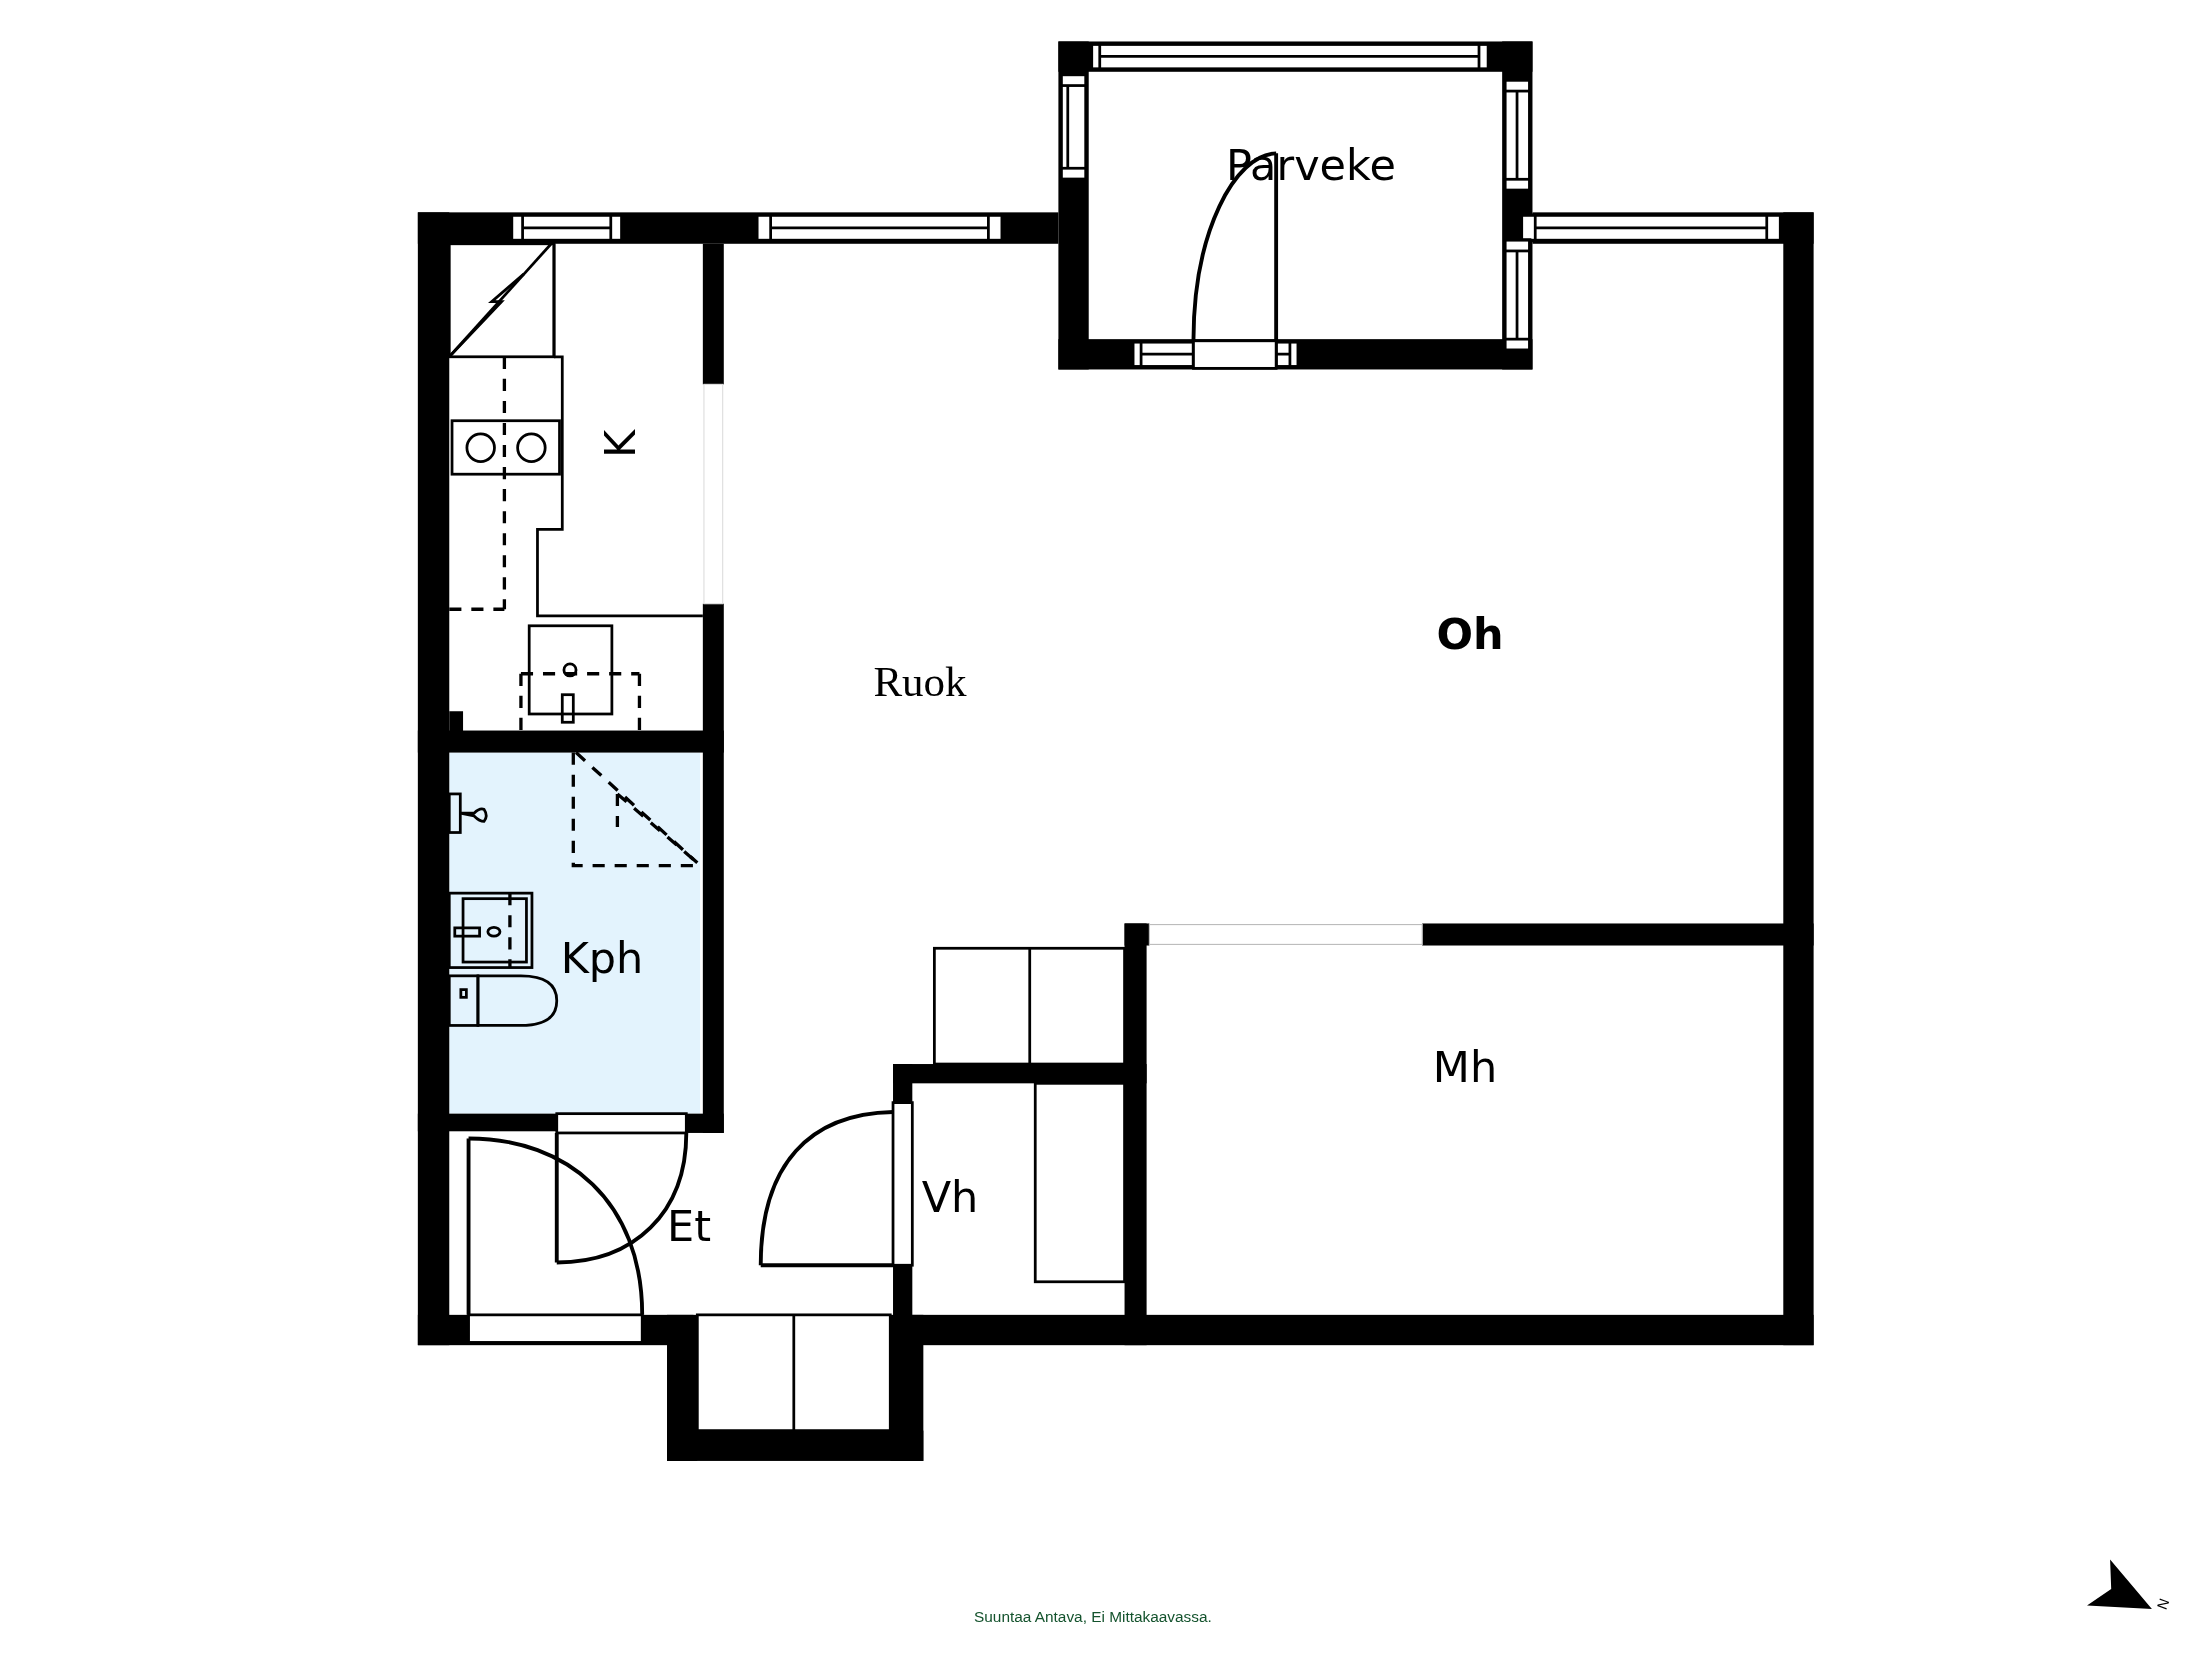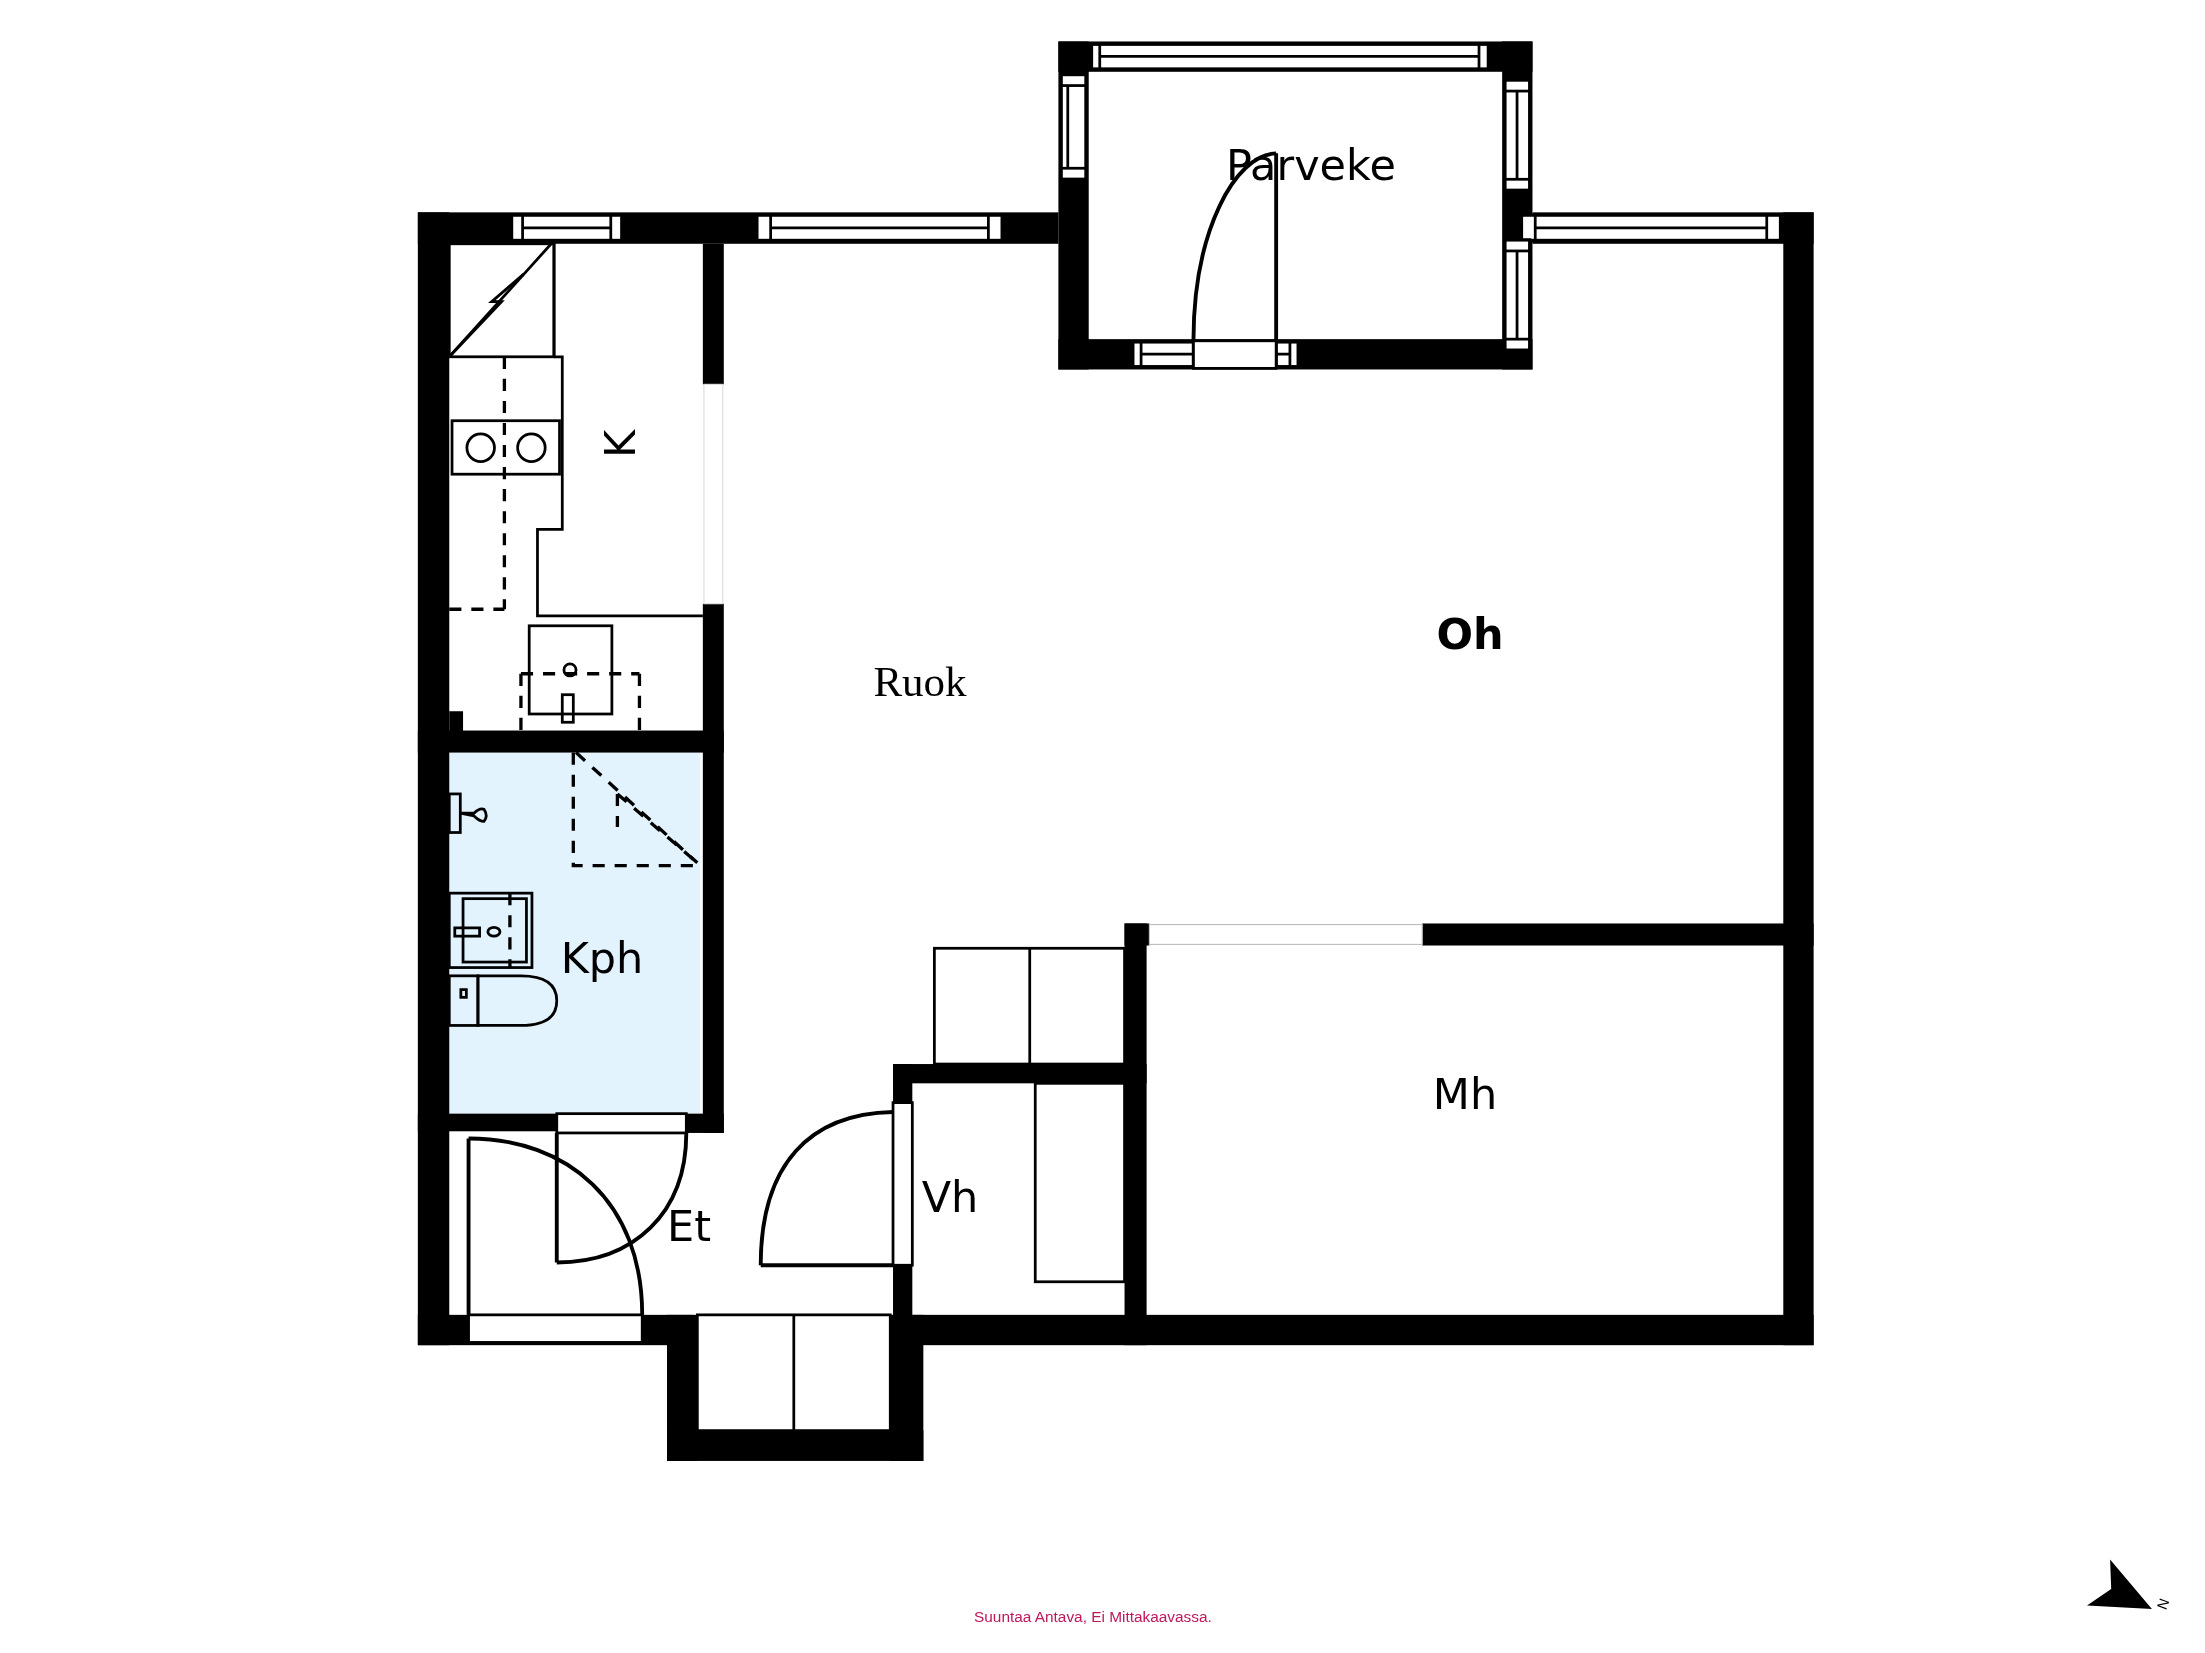--- a/index.html
+++ b/index.html
@@ -4,21 +4,21 @@
 <style>
   html, body { margin:0; padding:0; background:#ffffff; }
   body { width:2205px; height:1654px; position:relative; overflow:hidden; font-family:"DejaVu Sans", sans-serif; }
   svg.plan { position:absolute; left:0; top:0; width:2205px; height:1654px; }
   .wall { fill:#000000; }
   .win-outer { fill:#ffffff; stroke:#000000; stroke-width:6; }
   .line { fill:none; stroke:#000000; stroke-width:7; }
   .thin { fill:none; stroke:#000000; stroke-width:5; }
   .dash { fill:none; stroke:#000000; stroke-width:6; stroke-dasharray:22 18; }
   .room-label { position:absolute; color:#000; font-size:43px; white-space:nowrap; transform:translate(-50%,-50%); }
-  .footer-note { position:absolute; left:974px; top:1608px; font-size:15.4px; color:#be185d; font-family:"Liberation Sans", sans-serif; }
+  .footer-note { position:absolute; left:974px; top:1608px; font-size:15.4px; color:#14532d; font-family:"Liberation Sans", sans-serif; }
   .north { position:absolute; left:2087px; top:1555px; width:66px; height:55px; }
   .north-label { position:absolute; left:2158px; top:1596px; font-size:14.3px; transform:rotate(-70deg); font-family:"Liberation Sans", sans-serif; }
 </style>
 </head>
 <body>
 
 <svg class="plan" viewBox="0 0 4000 3000" xmlns="http://www.w3.org/2000/svg">
 
   <rect x="815" y="1365" width="455" height="655" fill="#E3F3FD"></rect>
 
@@ -231,21 +231,21 @@
 
 </svg>
 
 <div class="room-label" style="left:1311px; top:165px;text-align:right;">Parveke</div>
 <div class="room-label" style="left:620px; top:444px; transform:translate(-50%,-50%) rotate(-90deg);">K</div>
 <div class="room-label" style="left:920px; top:681px;font-family:Liberation Serif, serif;">Ruok</div>
 <div class="room-label" style="left:1470px; top:634px;font-weight:bold;">Oh</div>
 <div class="room-label" style="left:602px; top:944px;margin-top:14px;">Kph</div>
 <div class="room-label" style="left:689px; top:1226px;">Et</div>
 <div class="room-label" style="left:950px; top:1197px;">Vh</div>
-<div class="room-label" style="left:1465px; top:1094px;">Mh</div>
+<div class="room-label" style="left:1465px; top:1067px;">Mh</div>
 
 <div class="footer-note">Suuntaa Antava, Ei Mittakaavassa.</div>
 
 <svg class="north" viewBox="0 0 120 100">
   <polygon points="42,8 118,98 0,92 44,62" fill="#000"></polygon>
 </svg>
 <div class="north-label">N</div>
 
 
 </body></html>

